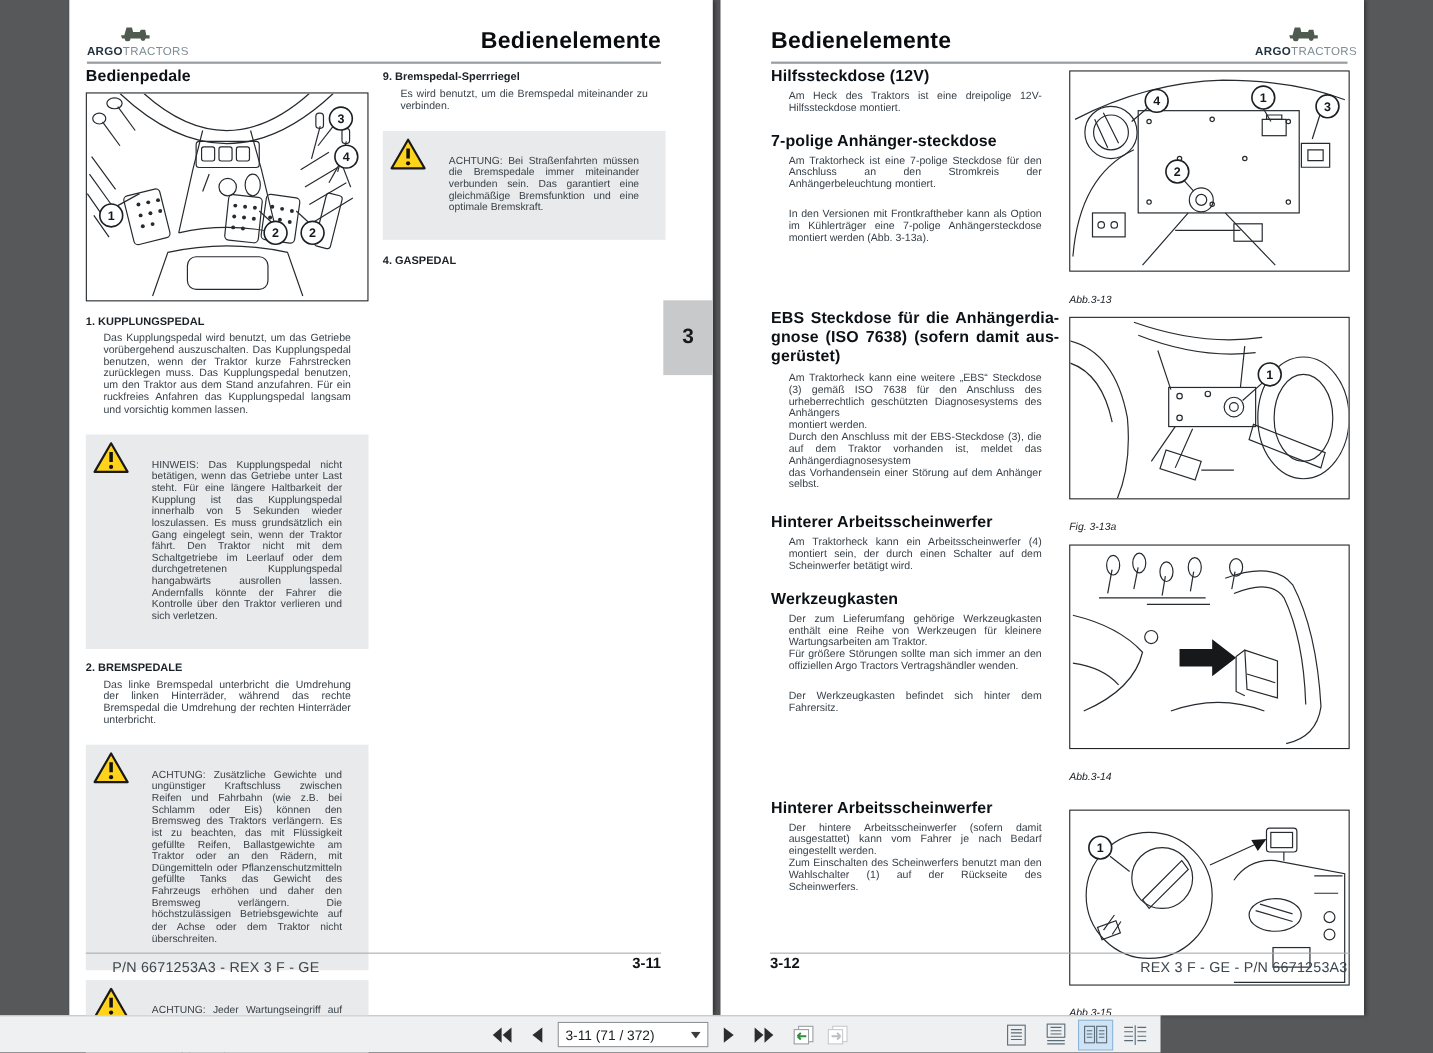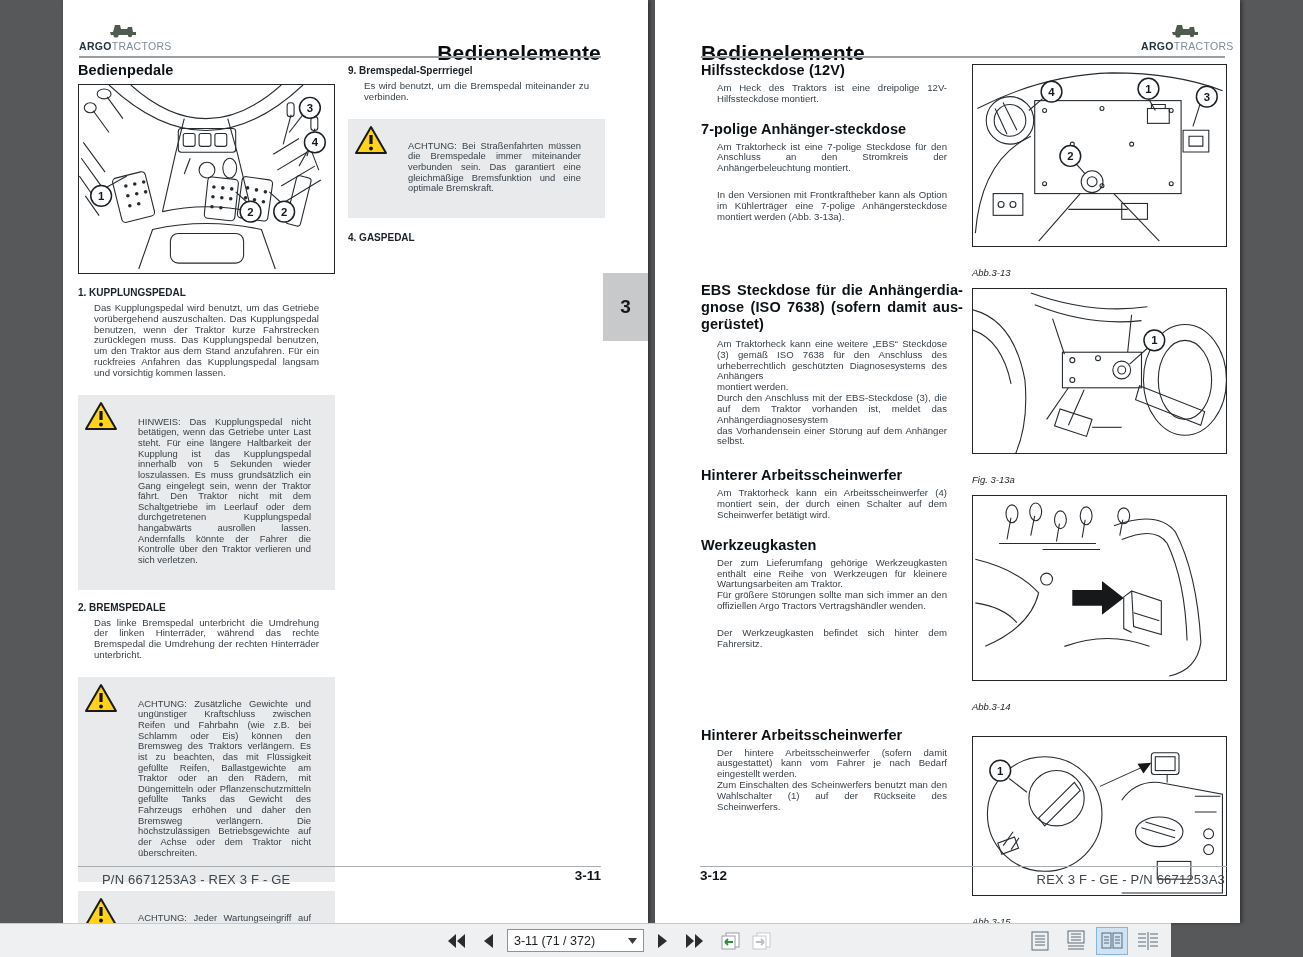--- a/index.html
+++ b/index.html
@@ -6,21 +6,21 @@
   *{box-sizing:border-box;}
   .stage{position:relative;width:1303px;height:957px;background:#57585a;overflow:hidden;
          font-family:"Liberation Sans",sans-serif;}
   .page{position:absolute;top:0;height:923px;width:585px;background:#fff;
         box-shadow:2px 0 4px rgba(0,0,0,.45);}
   .page-left{left:63px;}
   .page-right{left:655px;}
 
   
   .hairline{position:absolute;height:2px;background:#979da1;}
-  .big-title{position:absolute;top:41px;font-size:21px;font-weight:bold;color:#0a0d10;letter-spacing:.2px;}
+  .big-title{position:absolute;top:26px;font-size:21px;font-weight:bold;color:#0a0d10;letter-spacing:.2px;}
   .logo{position:absolute;top:22px;width:86px;text-align:center;line-height:1;}
   .logo .lg-txt{font-size:10.5px;letter-spacing:.3px;white-space:nowrap;}
   .logo .lg-argo{font-weight:bold;color:#22333f;}
   .logo .lg-trac{color:#7d8c96;}
 
   
   .col{position:absolute;top:62px;}
   .h-sec{font-size:14.5px;font-weight:bold;color:#0c1115;letter-spacing:.1px;}
   .h-item{font-size:10px;font-weight:bold;color:#1a2127;}
   .body{font-size:9.6px;line-height:1.13;text-align:justify;color:#39424a;margin:16px;}
@@ -44,21 +44,21 @@
   .foot-small{position:absolute;top:872px;font-size:13px;color:#3c464e;letter-spacing:.2px;margin-left:24px;}
   .foot-page{position:absolute;top:868px;font-size:13.5px;font-weight:bold;color:#101418;}
 
   
   .ln{fill:none;stroke:#262b30;stroke-width:1.1;}
   .co circle{fill:#fff;stroke:#1b2024;stroke-width:1.5;}
   .co text{font:bold 11.5px "Liberation Sans",sans-serif;fill:#14181b;text-anchor:middle;}
   .dots circle{fill:#262b30;}
 
   
-  .toolbar{position:absolute;left:0;top:923px;width:1171px;height:34px;background:#eff0f1;
+  .toolbar{position:absolute;left:0;top:923px;width:1055px;height:34px;background:#eff0f1;
            border-top:1px solid #c9cacc;}
   .tb-center{position:absolute;left:445px;top:0;height:33px;display:flex;align-items:center;gap:7px;}
   .tb-right{position:absolute;right:8px;top:0;height:33px;display:flex;align-items:center;gap:6px;}
   .tb-btn{display:flex;align-items:center;justify-content:center;width:24px;height:26px;
           border:none;background:transparent;padding:0;cursor:default;}
   .page-combo{display:flex;align-items:center;width:137px;height:23px;background:#fff;
               border:1px solid #8f9397;padding:0 6px;gap:4px;}
   .page-combo span{flex:1;font-size:12.5px;color:#1b1f22;white-space:nowrap;}
   .lay{display:flex;align-items:center;justify-content:center;width:30px;height:26px;
        border:none;background:transparent;padding:0;cursor:default;}

